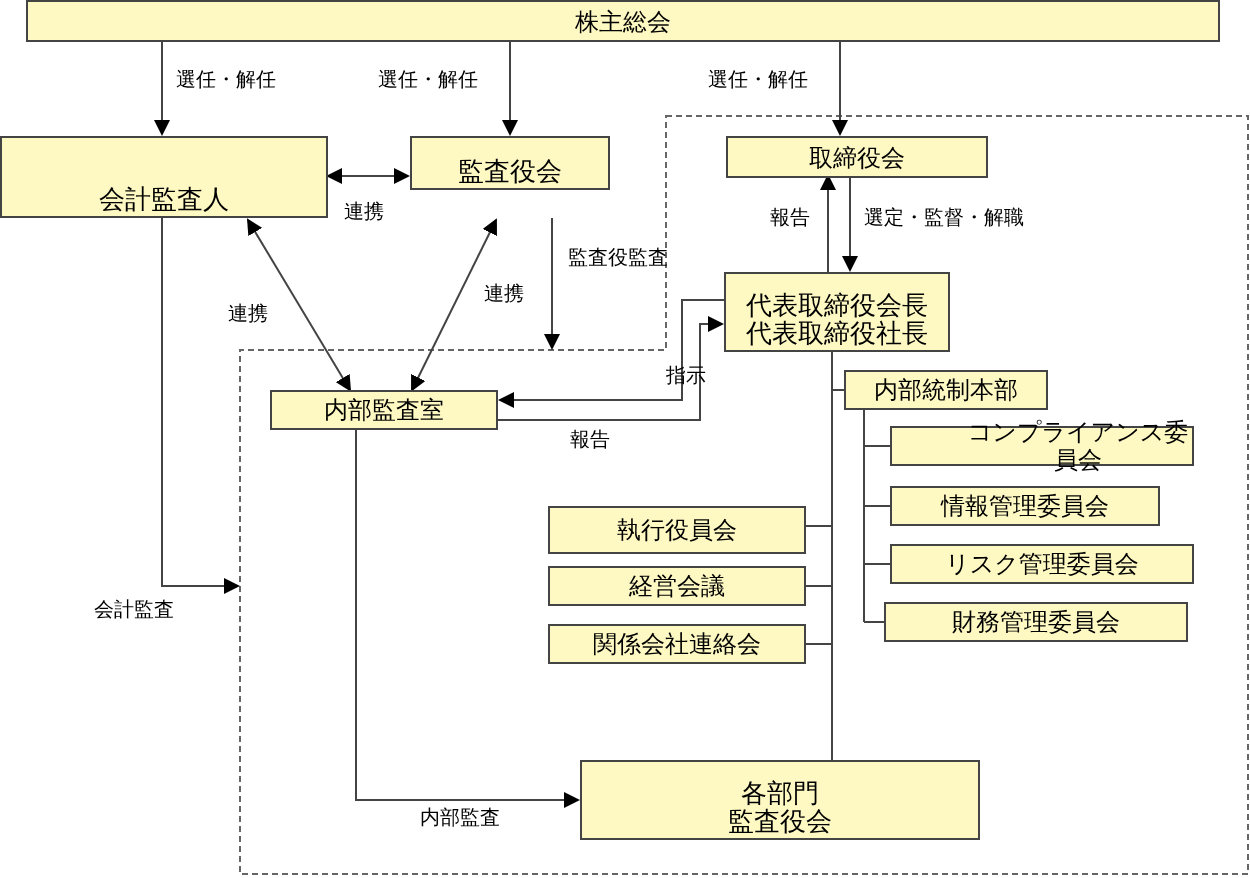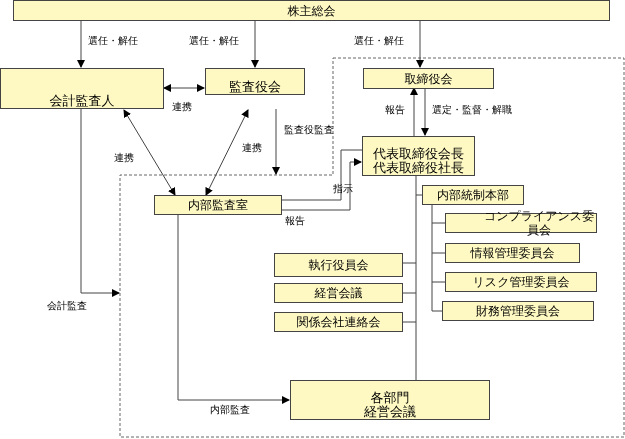--- a/index.html
+++ b/index.html
@@ -76,21 +76,21 @@
 <div class="box big" style="left:205px;top:68px;width:100px;height:27px;">
   <span>監査役会</span>
 </div>
 <div class="box" style="left:363px;top:68px;width:131px;height:21px;">
   <span>取締役会</span>
 </div>
 <div class="box big" style="left:362px;top:136px;width:113px;height:40px;">
   <span>代表取締役会長
 代表取締役社長</span>
 </div>
-<div class="box" style="left:135px;top:195px;width:128px;height:20px;margin-left:19px;">
+<div class="box" style="left:135px;top:195px;width:114px;height:20px;">
   <span>内部監査室</span>
 </div>
 <div class="box" style="left:422px;top:185px;width:102px;height:20px;">
   <span>内部統制本部</span>
 </div>
 <div class="box" style="left:445px;top:213px;width:152px;height:20px;padding-left:36px;">
   <span>コンプライアンス委員会</span>
 </div>
 <div class="box" style="left:445px;top:243px;width:135px;height:20px;">
   <span>情報管理委員会</span>
@@ -105,21 +105,21 @@
   <span>執行役員会</span>
 </div>
 <div class="box" style="left:274px;top:283px;width:129px;height:20px;">
   <span>経営会議</span>
 </div>
 <div class="box" style="left:274px;top:312px;width:129px;height:20px;">
   <span>関係会社連絡会</span>
 </div>
 <div class="box big" style="left:290px;top:380px;width:200px;height:40px;">
   <span>各部門
-経営会議</span>
+監査役会</span>
 </div>
 
 <div class="lbl" style="left:88px;top:35px;">選任・解任</div>
 <div class="lbl" style="left:189px;top:35px;">選任・解任</div>
 <div class="lbl" style="left:354px;top:35px;">選任・解任</div>
 <div class="lbl" style="left:172px;top:101px;">連携</div>
 <div class="lbl" style="left:114px;top:152px;">連携</div>
 <div class="lbl" style="left:242px;top:142px;">連携</div>
 <div class="lbl" style="left:284px;top:124px;">監査役監査</div>
 <div class="lbl" style="left:385px;top:104px;">報告</div>

